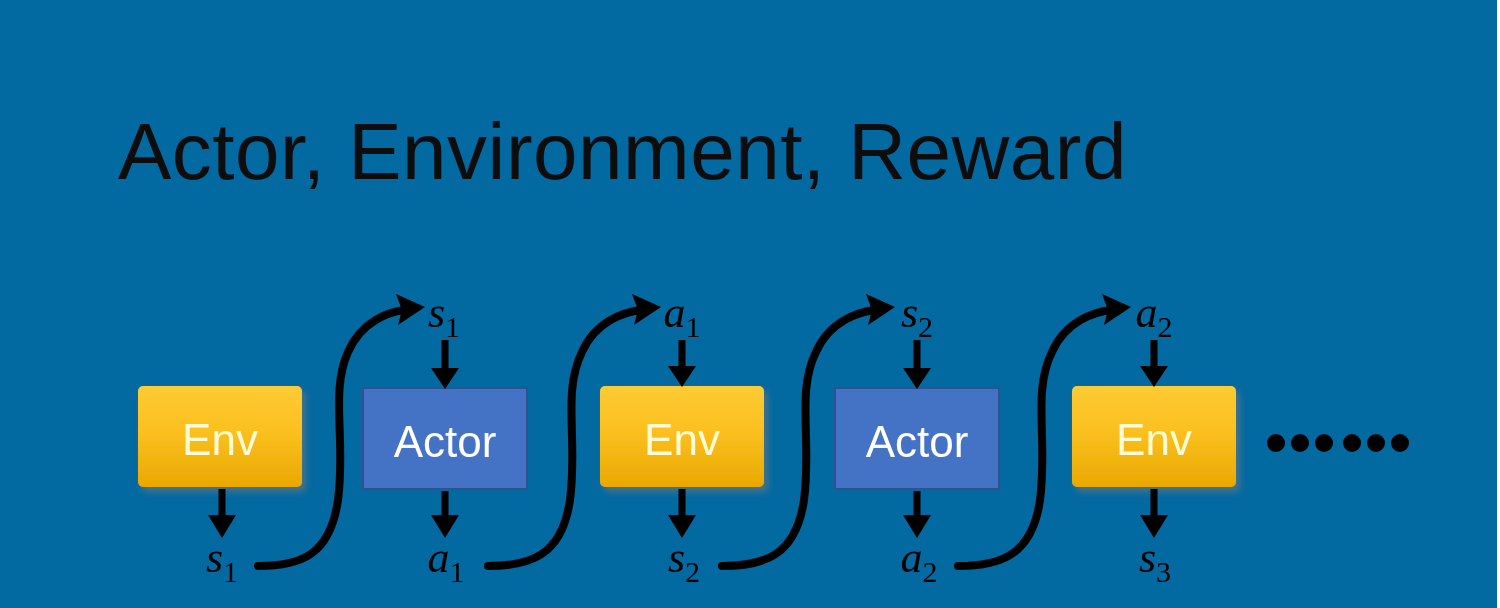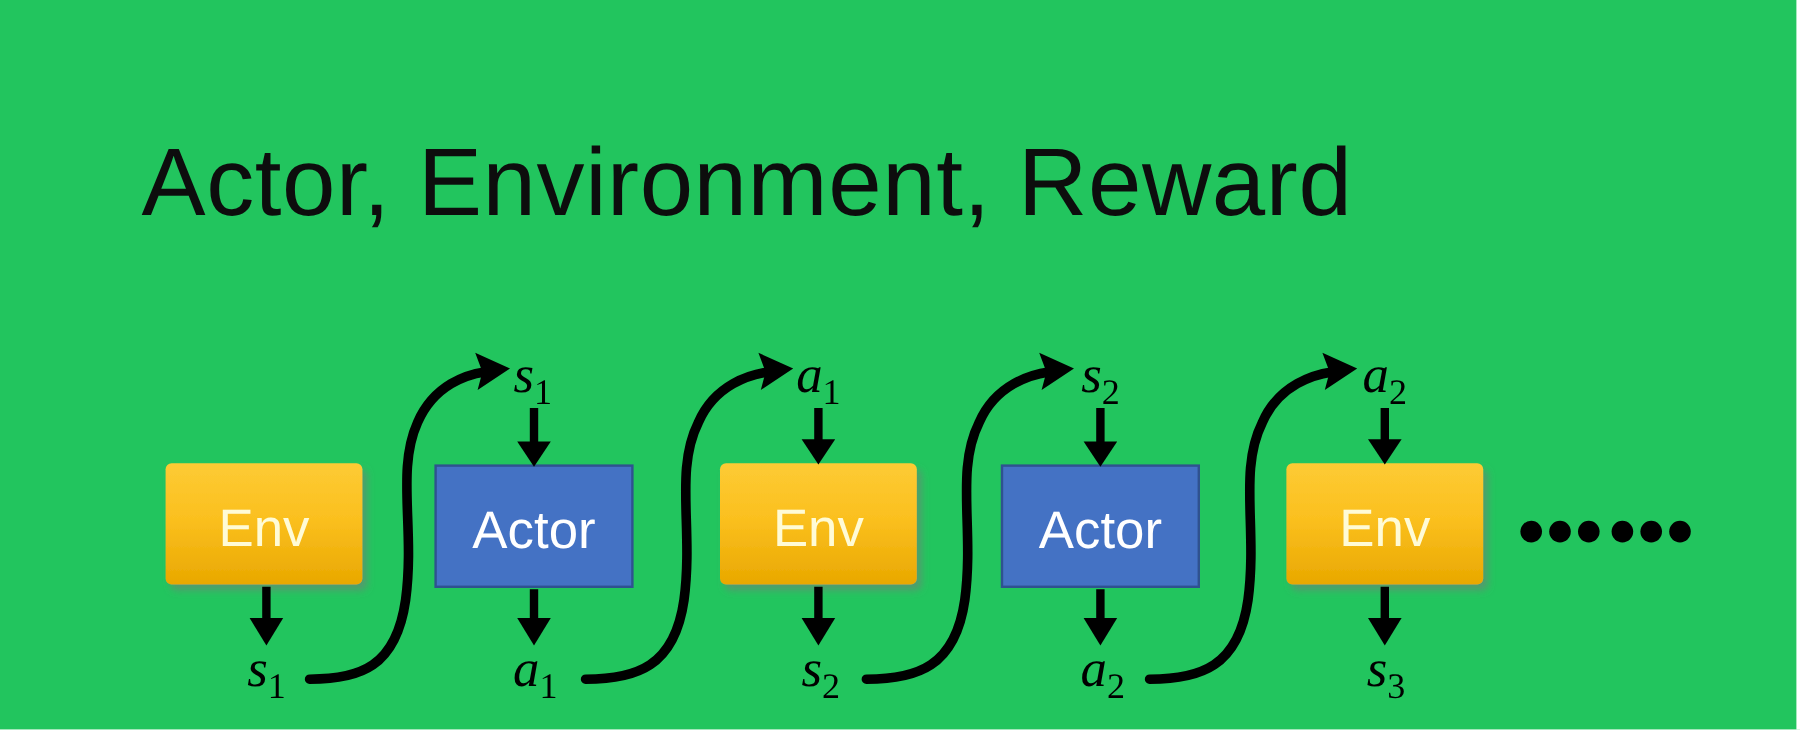--- a/index.html
+++ b/index.html
@@ -11,21 +11,21 @@
     width: 1500px;
     height: 608px;
     overflow: hidden;
     font-family: "Liberation Sans", sans-serif;
     position: relative;
   }
   #slide {
     position: relative;
     width: 1497px;
     height: 608px;
-    background: #22c55e;
+    background: #0369a1;
   }
   #slide-title {
     position: absolute;
     left: 118px;
     top: 112px;
     font-family: "Liberation Sans", sans-serif;
     font-weight: 300;
     font-size: 80px;
     line-height: 1.0;
     color: #0d0d0d;

